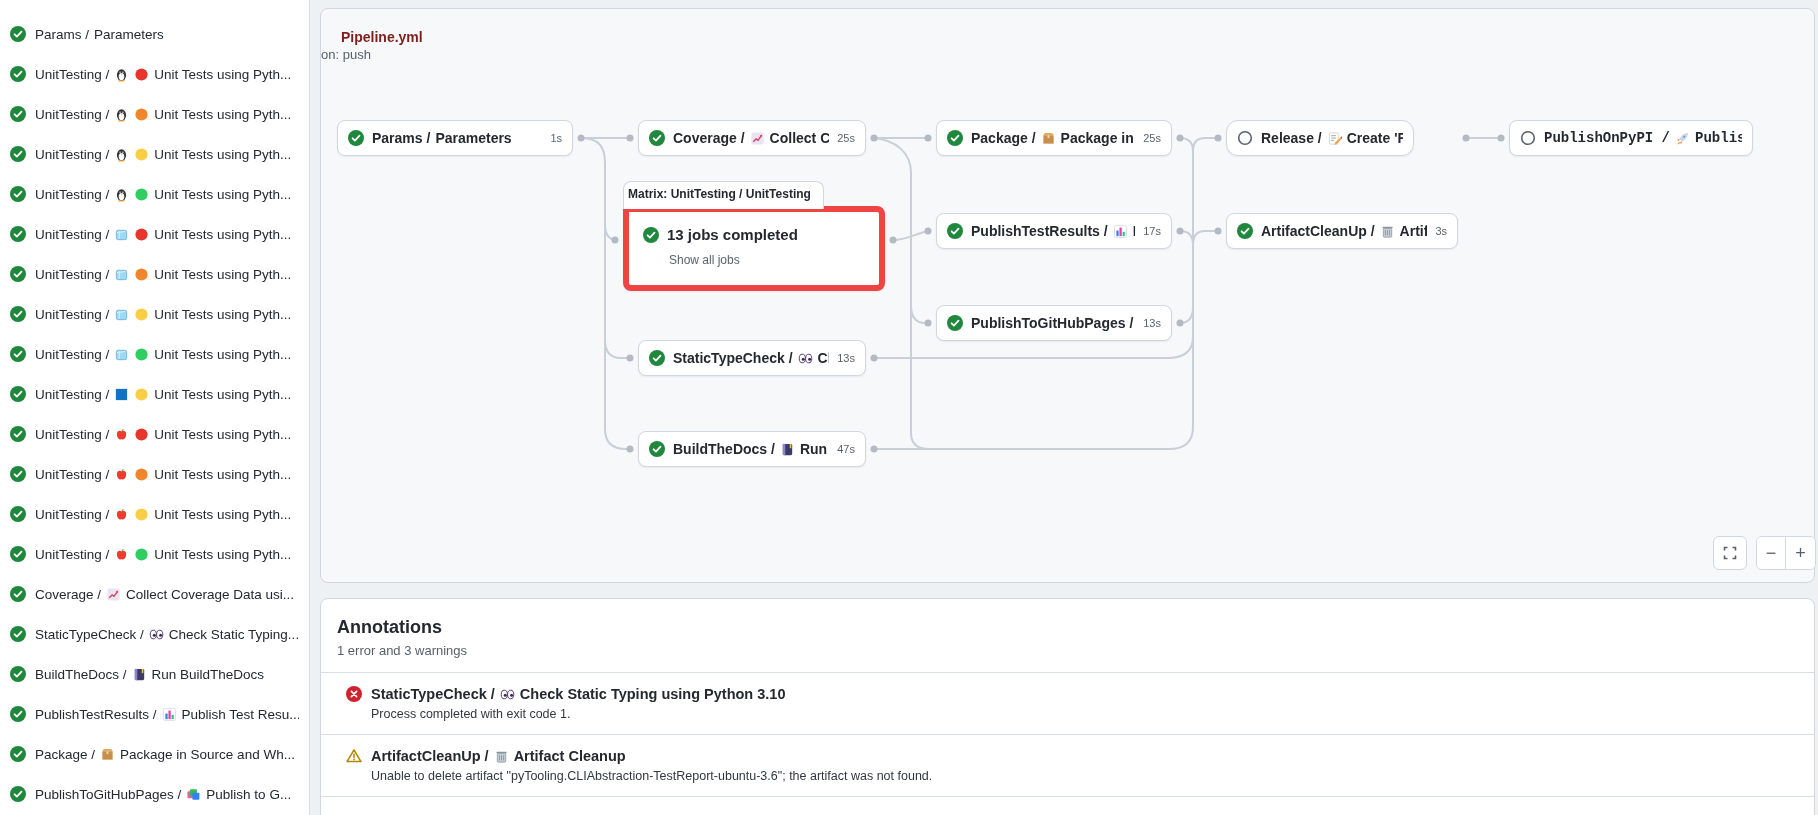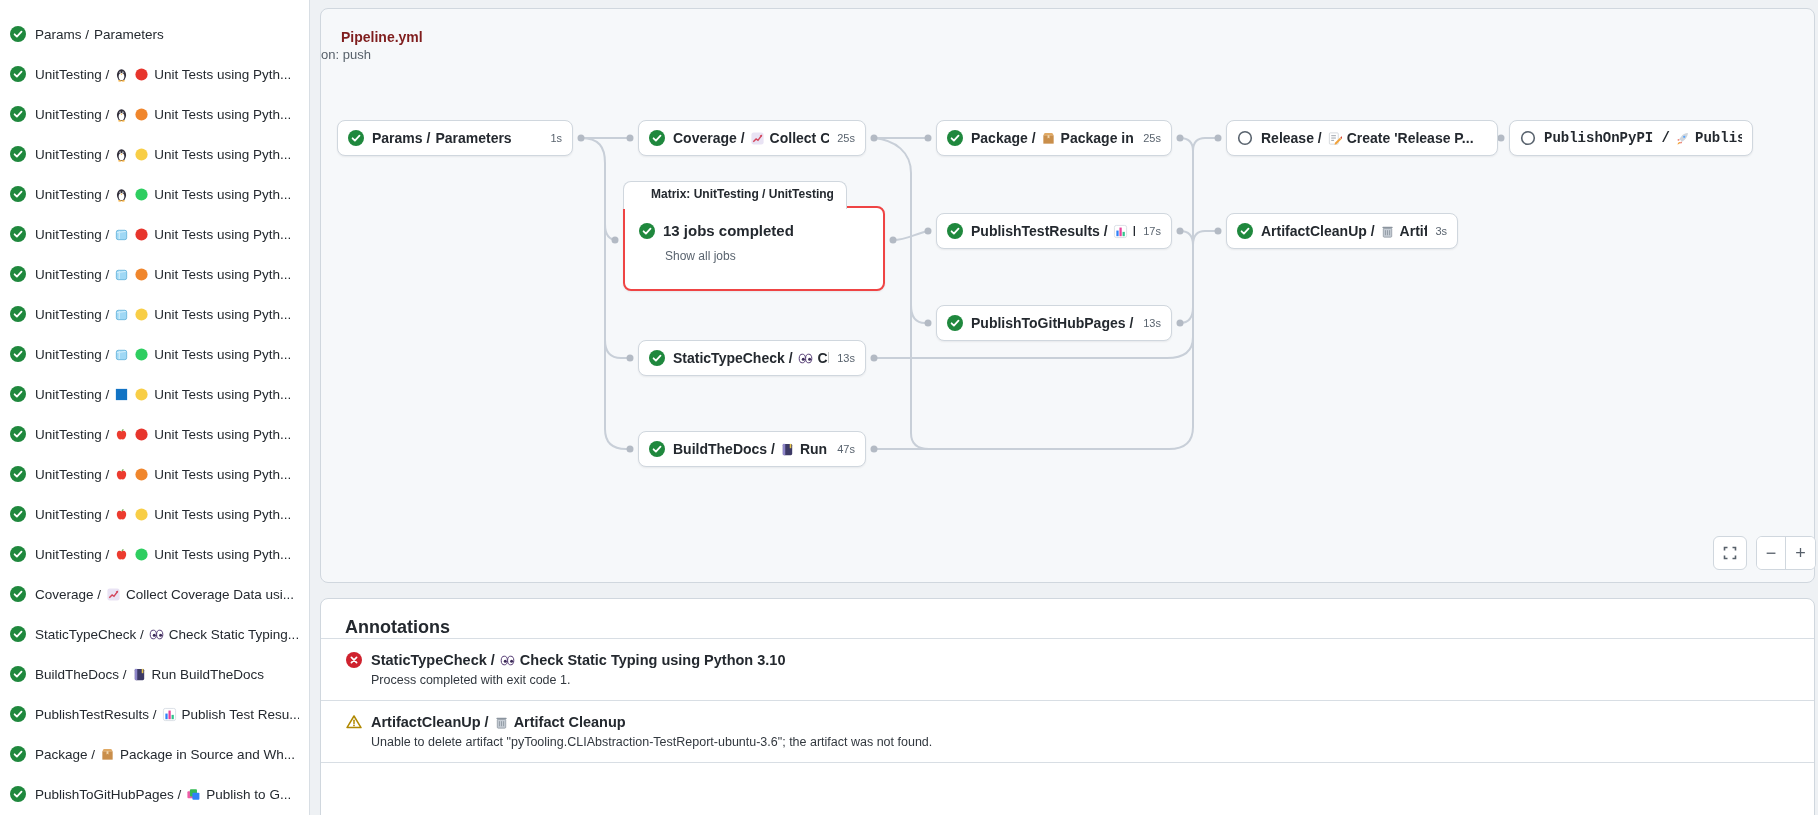--- a/index.html
+++ b/index.html
@@ -19,35 +19,35 @@
   .graph-trigger{font-size:13px;color:#57606a;}
   .edges{position:absolute;left:0;top:0;pointer-events:none;}
   .edges path{fill:none;stroke:#c8cfd8;stroke-width:2;}
   .edges circle{fill:#b3bac4;}
   .node{position:absolute;height:36px;background:#fff;border:1px solid #d0d7de;border-radius:8px;display:flex;align-items:center;gap:8px;padding:0 10px;box-sizing:border-box;box-shadow:0 1px 2px rgba(31,35,40,.07);cursor:pointer;}
   .node .nlabel{font-size:14px;font-weight:600;color:#24292f;display:flex;align-items:center;gap:5px;white-space:nowrap;overflow:hidden;flex:1;}
   .node .dur{font-size:11px;color:#59636e;flex:none;}
 
   
   .matrix{position:absolute;left:302px;top:172px;}
-  .matrix-tab{position:relative;z-index:2;display:inline-block;background:#fff;border:1px solid #d0d7de;border-bottom:none;border-radius:8px 8px 0 0;padding:5px 12px 8px 27px;font-size:12px;font-weight:700;color:#24292f;}
-  .matrix-card{position:relative;z-index:1;width:262px;height:85px;background:#fff;border:2px solid #ef4444;border-radius:0 8px 8px 8px;margin-top:-3px;box-sizing:border-box;box-shadow:0 1px 2px rgba(31,35,40,.07);padding:14px 14px 0 14px;}
+  .matrix-tab{position:relative;z-index:2;display:inline-block;background:#fff;border:1px solid #d0d7de;border-bottom:none;border-radius:8px 8px 0 0;padding:5px 12px 8px 4px;font-size:12px;font-weight:700;color:#24292f;}
+  .matrix-card{position:relative;z-index:1;width:262px;height:85px;background:#fff;border:6px solid #ef4444;border-radius:0 8px 8px 8px;margin-top:-3px;box-sizing:border-box;box-shadow:0 1px 2px rgba(31,35,40,.07);padding:14px 14px 0 14px;}
   .matrix-row{display:flex;align-items:center;gap:8px;font-size:15px;font-weight:700;color:#24292f;}
   .matrix-link{display:inline-block;margin:10px 0 0 26px;font-size:12px;color:#59636e;text-decoration:none;cursor:pointer;}
 
   
   .controls{position:absolute;left:1392px;top:527px;display:flex;gap:9px;}
   .ctl-btn{width:34px;height:34px;background:#fff;border:1px solid #d0d7de;border-radius:6px;display:flex;align-items:center;justify-content:center;cursor:pointer;padding:0;}
   .zoomgroup{display:flex;background:#fff;border:1px solid #d0d7de;border-radius:6px;overflow:hidden;}
   .zoomgroup button{width:29px;height:32px;border:none;background:#fff;font-size:18px;color:#57606a;cursor:pointer;display:flex;align-items:center;justify-content:center;padding:0;font-family:"Liberation Sans",sans-serif;}
   .zoomgroup button:first-child{border-right:1px solid #d0d7de;}
 
   
   .annotations{position:absolute;left:320px;top:598px;width:1495px;height:230px;background:#fff;border:1px solid #d0d7de;border-radius:8px 8px 0 0;box-sizing:border-box;}
-  .ann-head{padding:18px 16px 0 24px;}
+  .ann-head{padding:18px 16px 0 16px;}
   .ann-title{font-size:18px;font-weight:700;color:#24292f;margin:0;}
   .ann-summary{font-size:13px;color:#57606a;margin-top:5px;padding-bottom:14px;}
   .ann-row{border-top:1px solid #d8dee4;padding:13px 16px 13px 25px;}
   .ann-row-title{display:flex;align-items:flex-start;gap:9px;font-size:14.5px;font-weight:700;color:#24292f;cursor:pointer;}
   .ann-row-title .tparts{display:flex;align-items:center;gap:5px;}
   .ann-detail{margin:5px 0 0 25px;font-family:Liberation Sans, sans-serif;font-size:12.5px;color:#32383f;white-space:pre;}
 </style>
 </head>
 <body>
 
@@ -600,21 +600,21 @@
               <svg viewBox="0 0 16 16">
                 <rect x="2.5" y="4.5" width="11" height="9" fill="#c98e4a"></rect>
                 <path d="M2.5 4.5h11L12 2.2H3.9z" fill="#e0a964"></path>
                 <path d="M7 4.5h2v3.4L8 7.2l-1 .7z" fill="#f3d9ae"></path>
               </svg>
             </span>
             <span>Package in So...</span>
           </span>
           <span class="dur">25s</span>
         </div>
-        <div class="node" style="left: 905px; top: 111px; width: 272px;">
+        <div class="node" style="left: 905px; top: 111px; width: 188px; border-radius: 12px;">
           <span class="icon">
             <svg viewBox="0 0 16 16">
               <circle cx="8" cy="8" r="6.3" fill="#fff" stroke="#59636e" stroke-width="1.6"></circle>
             </svg>
           </span>
           <span class="nlabel">
             <span>Release /</span>
             <span class="icon small">
               <svg viewBox="0 0 16 16">
                 <rect x="2.5" y="2" width="9.5" height="12" rx="1" fill="#fff" stroke="#c9cdd3" stroke-width=".8"></rect>
@@ -768,20 +768,21 @@
       <div class="zoomgroup">
         <button>−</button>
         <button>+</button>
       </div>
     </div>
   </section>
 
   <section class="annotations">
     <div class="ann-head">
       <div class="ann-title">Annotations</div>
+      <div class="ann-summary">1 error and 3 warnings</div>
     </div>
     <div id="annotation-rows">
         <div class="ann-row">
           <div class="ann-row-title">
             <span class="icon">
               <svg viewBox="0 0 16 16">
                 <circle cx="8" cy="8" r="8" fill="#cf222e"></circle>
                 <path d="M5.4 5.4l5.2 5.2M10.6 5.4l-5.2 5.2" stroke="#fff" stroke-width="1.7" stroke-linecap="round"></path>
               </svg>
             </span>

